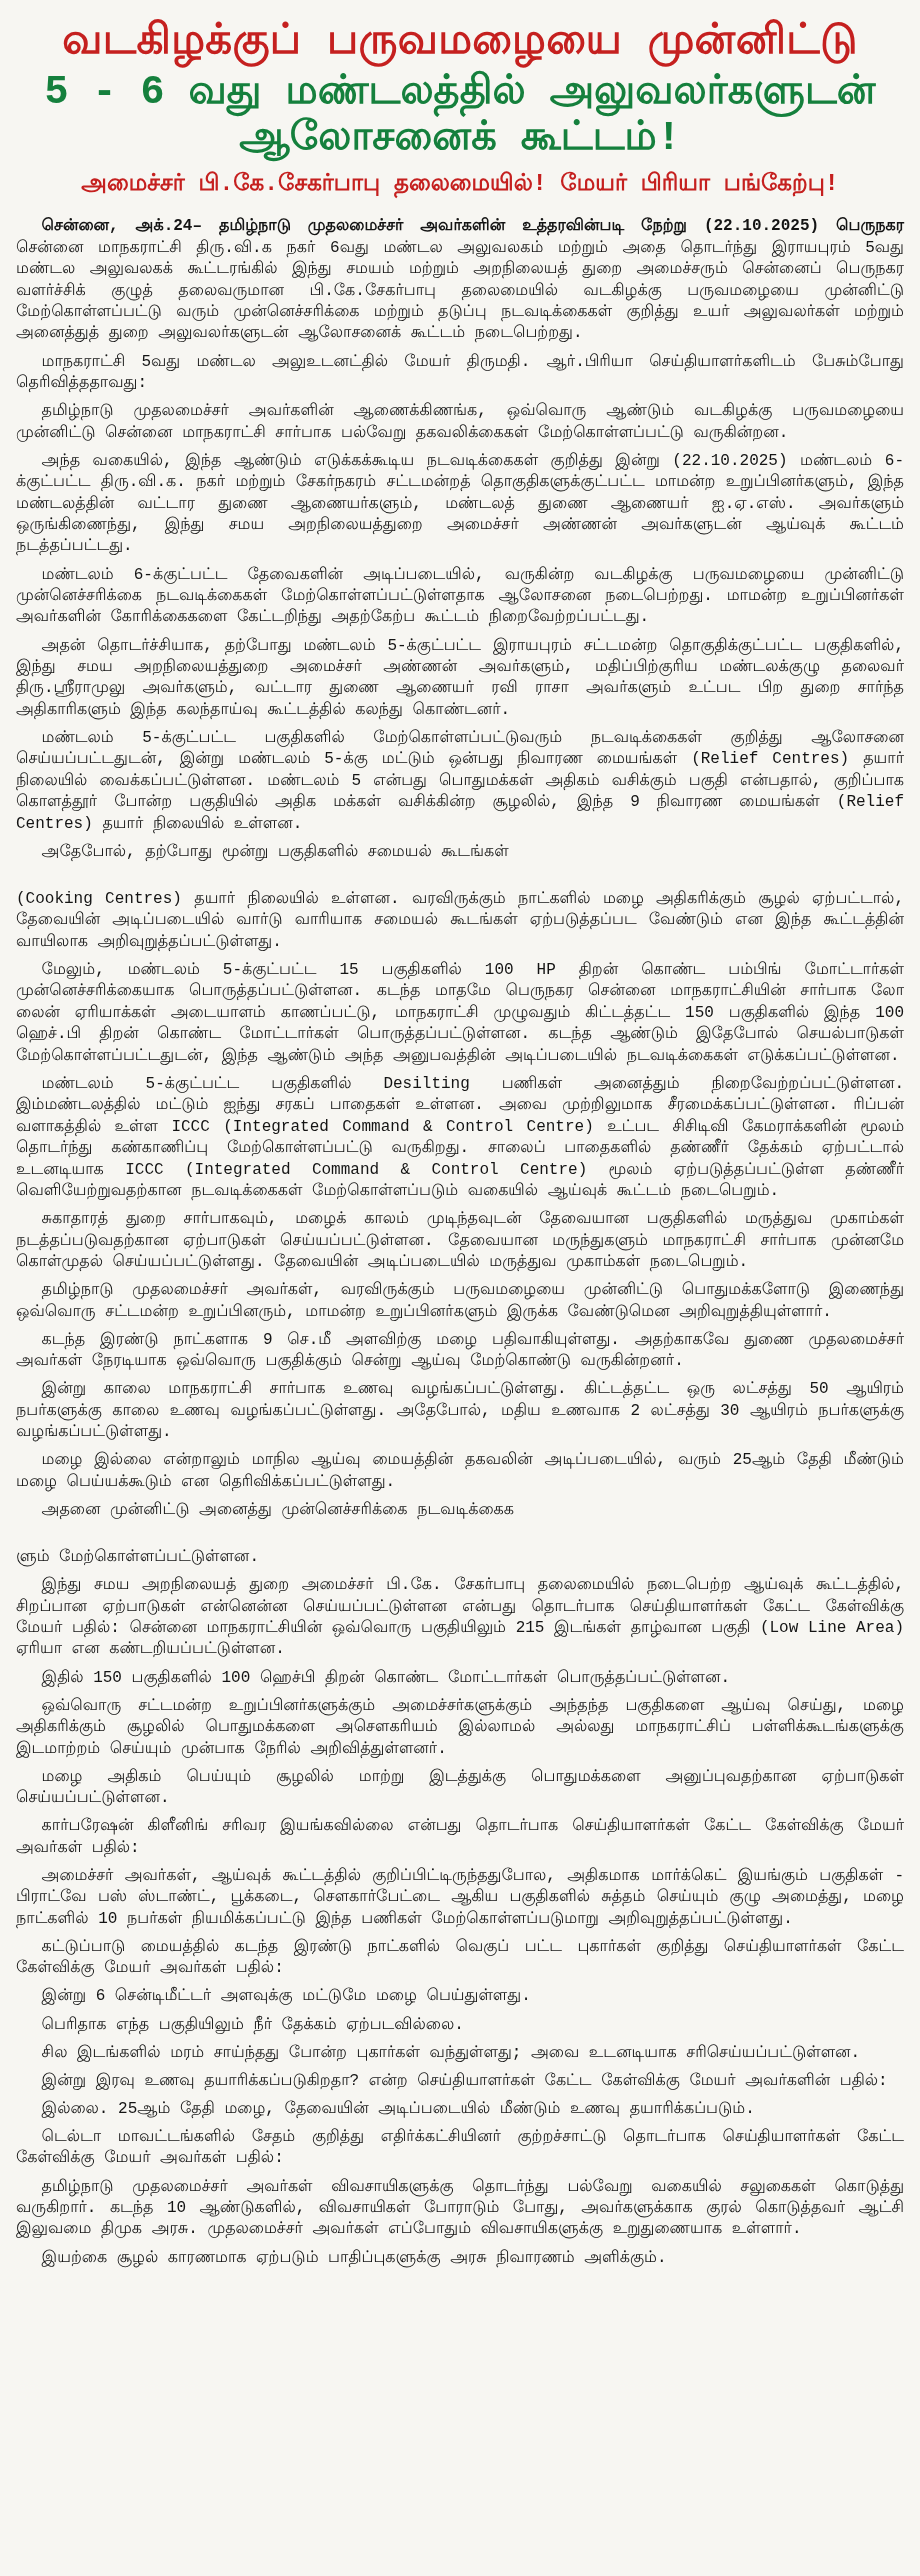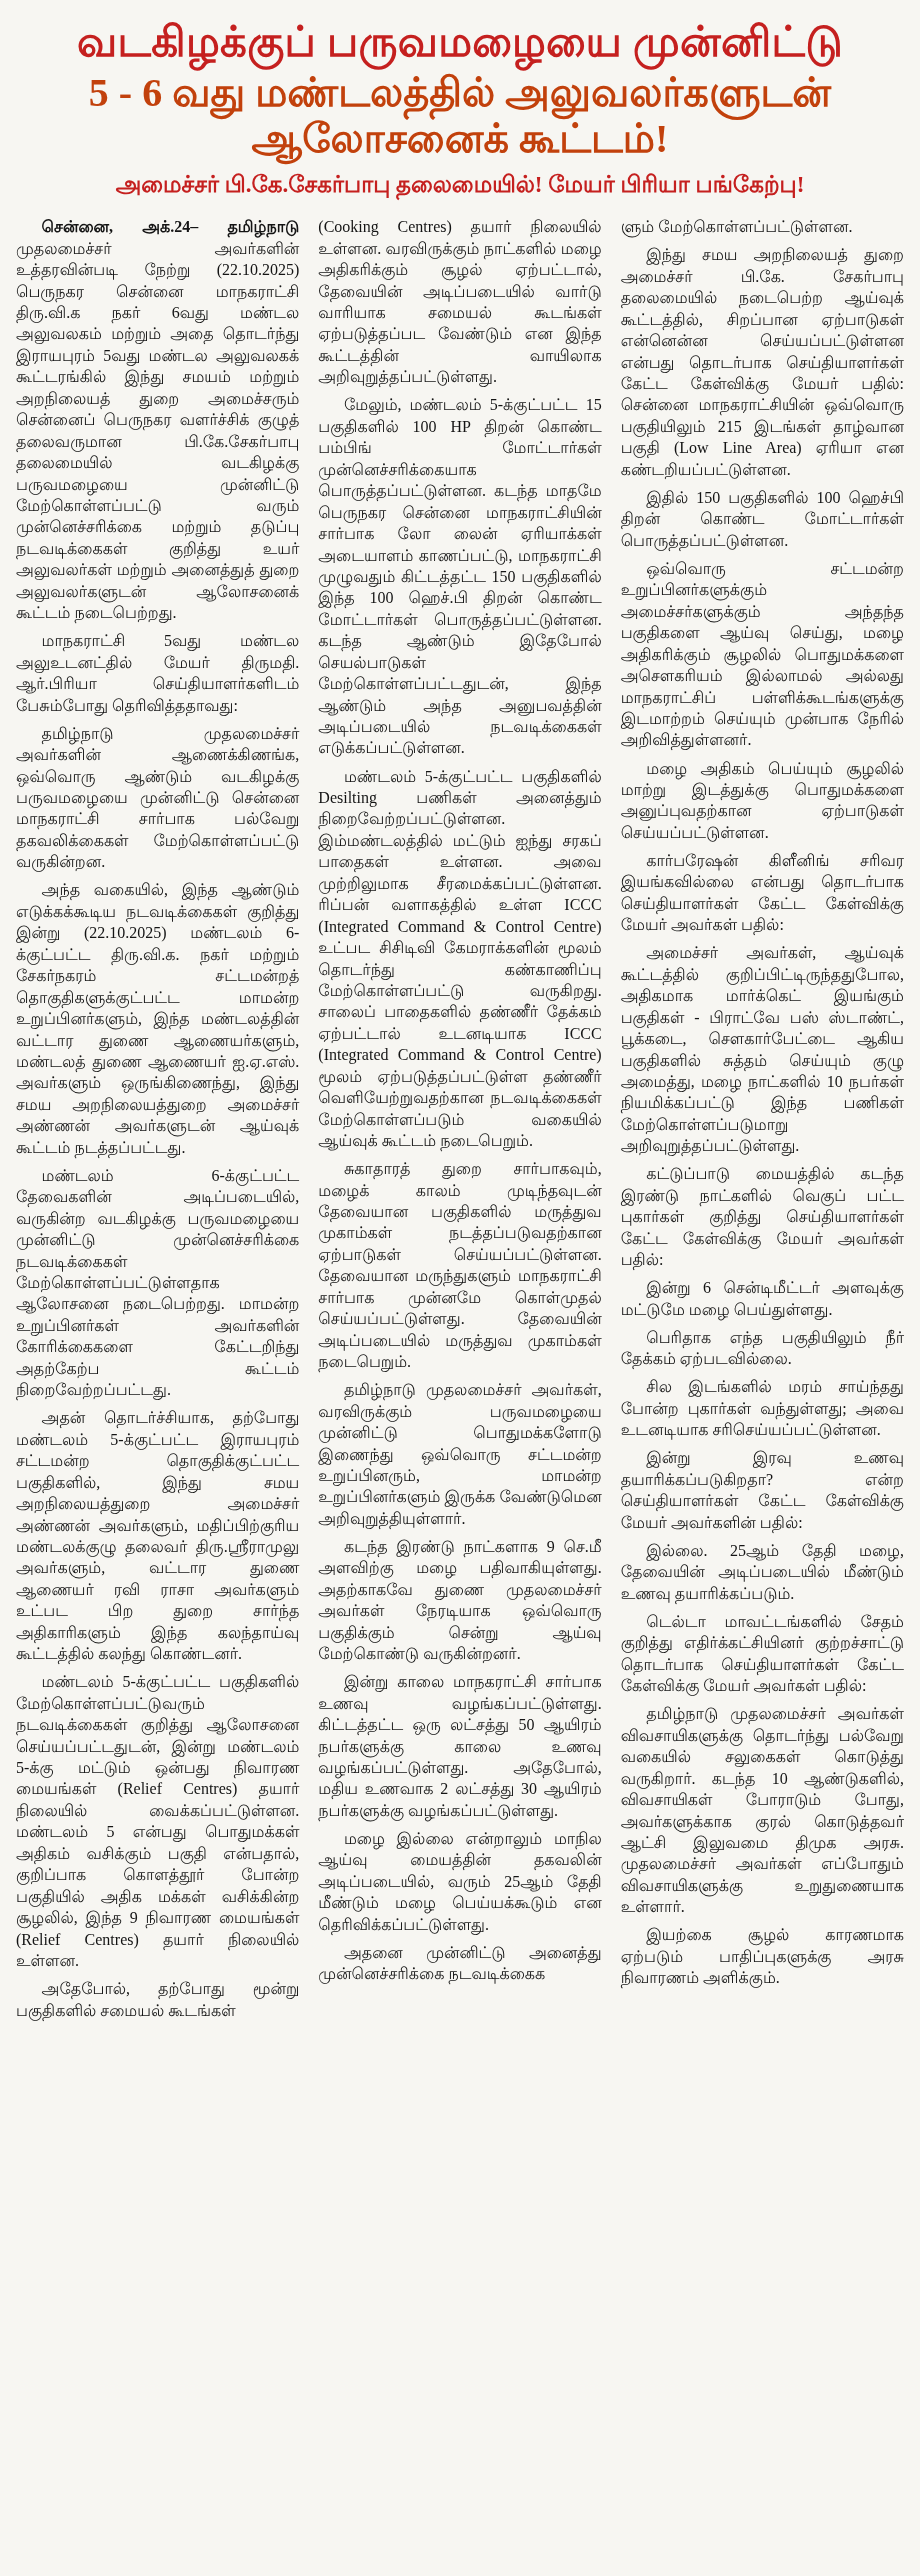--- a/index.html
+++ b/index.html
@@ -7,55 +7,56 @@
     padding: 0;
     background: #e8e6e0;
   }
   .page {
     position: relative;
     width: 920px;
     min-height: 2576px;
     margin: 0 auto;
     background: #f7f6f2;
     color: #141414;
-    font-family: Liberation Serif, serif;
+    font-family: Liberation Mono, monospace;
     box-sizing: border-box;
     padding: 17.5px 12px 20px 12px;
   }
   .masthead {
     text-align: center;
     margin-bottom: 17.5px;
   }
   .headline-1 {
     color: var(--accent, #c5201f);
     font-size: 42px;
     line-height: 1.15;
     font-weight: 700;
     margin: 0 0 4px 0;
     letter-spacing: 0.3px;
   }
   .headline-2 {
-    color: #c2410c;
+    color: #15803d;
     font-size: 40px;
     line-height: 1.15;
     font-weight: 800;
     margin: 0 0 9.4px 0;
   }
   .headline-3 {
     color: var(--accent, #c5201f);
     font-size: 23px;
     line-height: 1.2;
     font-weight: 700;
     margin: 0 0 4px 0;
   }
   .article {
     display: flex;
     gap: 19px;
     align-items: flex-start;
     padding: 0 4px;
+    flex-direction: column;
   }
   .col {
     flex: 1 1 0;
     min-width: 0;
   }
   .col p {
     font-size: 16px;
     line-height: 1.34;
     text-align: justify;
     margin: 0 0 6.7px 0;

